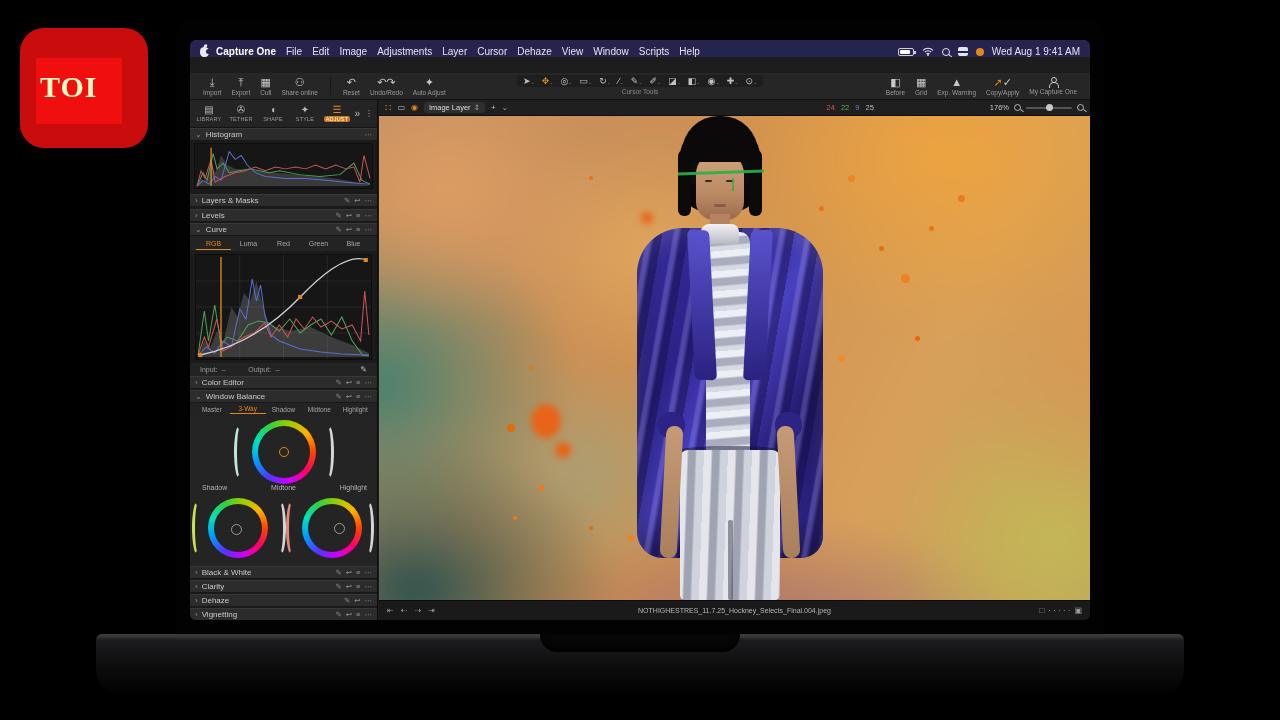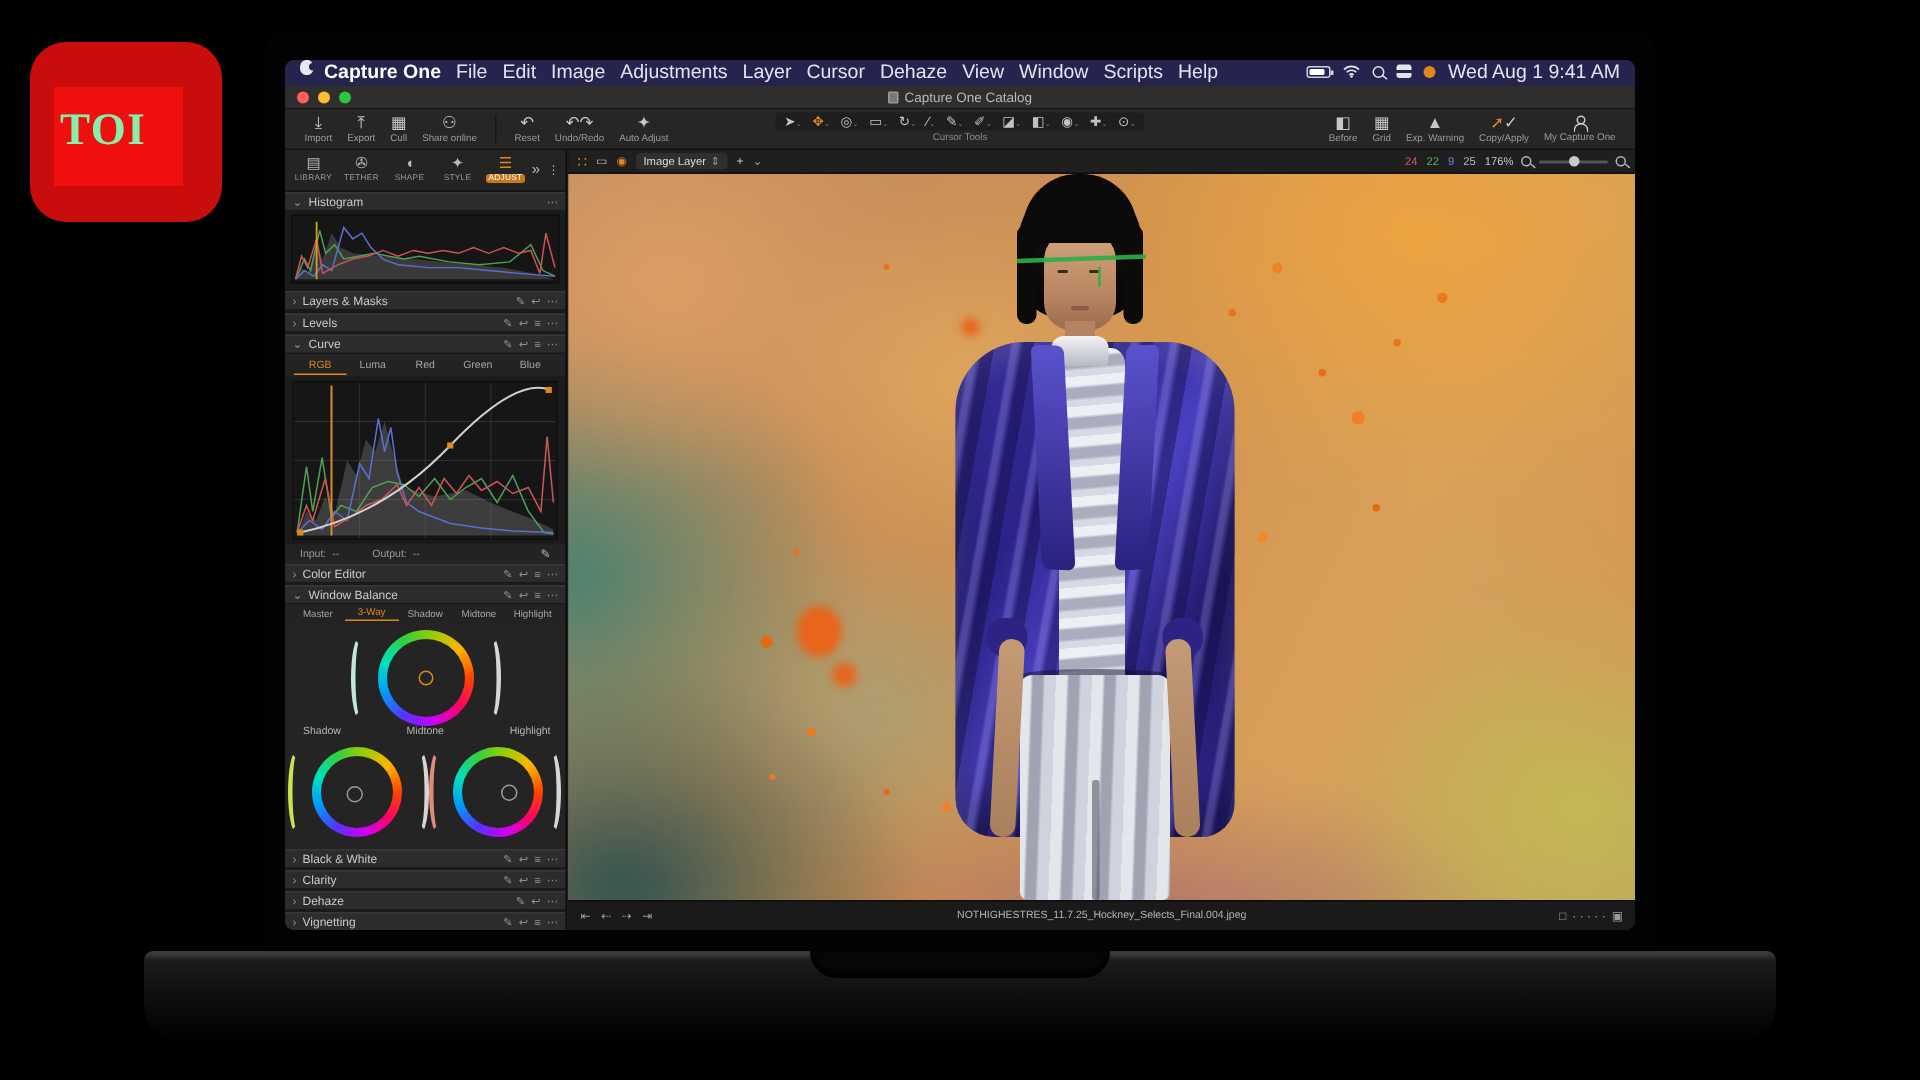--- a/index.html
+++ b/index.html
@@ -4,39 +4,39 @@
 <style>
   * { margin:0; padding:0; box-sizing:border-box; }
   html,body { width:1280px; height:720px; background:#000; overflow:hidden;
               font-family:"Liberation Sans", sans-serif; }
   .abs { position:absolute; }
 
   
   .badge { left:20px; top:28px; width:128px; height:120px; background:#c90d0d;
            border-radius:24px; overflow:hidden; }
   .badge-inner { position:absolute; left:16px; top:30px; width:86px; height:66px; background:#ef0f0f; }
-  .badge-small { position:absolute; left:20px; top:42px; color:#86efac; font-family:"Liberation Serif",serif;
+  .badge-small { position:absolute; left:20px; top:42px; color:#fef9c3; font-family:"Liberation Serif",serif;
                  font-weight:bold; font-size:30px; letter-spacing:1px; }
   .badge-large { position:absolute; left:66px; top:18px; color:#fff; font-family:"Liberation Serif",serif;
                  font-size:64px; letter-spacing:2px; }
 
   
   .screen { left:176px; top:20px; width:928px; height:616px; background:#020202;
             border-radius:16px 16px 4px 4px; }
   .display { position:absolute; left:14px; top:20px; width:900px; height:580px;
              background:#1d1d1d; border-radius:6px; overflow:hidden; }
   .base { left:96px; top:634px; width:1088px; height:62px;
           background:linear-gradient(#3a3a3c 0 2px, #1c1c1e 10%, #0c0c0d 55%, #000 100%);
           border-radius:6px 6px 26px 26px; }
   .scoop { position:absolute; left:444px; top:0; width:200px; height:18px; background:#060607;
            border-radius:0 0 90px 90px; box-shadow:inset 0 -3px 5px #000; }
 
   
   .menubar { position:absolute; left:0; top:0; width:100%; height:17px; background:#24244e;
-             display:flex; align-items:flex-start; font-size:13px; color:#e3e3ee; padding:0 10px; }
+             display:flex; align-items:flex-end; font-size:10px; color:#e3e3ee; padding:0 10px; }
   .menubar .app { font-weight:bold; margin:0 5px 0 7px; color:#fff; }
   .menubar .m { margin:0 5px; }
   .mb-right { margin-left:auto; display:flex; align-items:center; gap:8px; }
   .apple { position:relative; width:9px; height:10px; background:#e8e8f2; border-radius:46% 46% 44% 44%; }
   .apple::after { content:""; position:absolute; right:-2px; top:2px; width:5px; height:5px;
                   border-radius:50%; background:#24244e; }
   .apple::before { content:""; position:absolute; left:4px; top:-3px; width:3px; height:4px;
                    background:#e8e8f2; border-radius:60% 40% 60% 40%; transform:rotate(30deg); }
   .batt { position:relative; width:16px; height:8px; border:1px solid #cfd0dd; border-radius:2px; }
   .batt::after { content:""; position:absolute; right:-3px; top:2px; width:2px; height:3px; background:#cfd0dd; }
@@ -121,21 +121,21 @@
 
   
   .viewer { position:absolute; left:189px; top:60px; width:711px; height:520px; background:#141414; }
   .vtop { position:absolute; left:0; top:0; width:100%; height:16px; background:#1f1f1f;
           border-bottom:1px solid #0e0e0e; display:flex; align-items:center; padding:0 6px; gap:6px;
           font-size:8px; color:#c5c5c5; }
   .vtop .og { color:#e0871f; }
   .layerpill { display:flex; align-items:center; gap:3px; background:#2f2f2f; border-radius:3px;
                padding:1px 5px; font-size:7.5px; color:#ddd; }
   .readout { margin-left:auto; display:flex; gap:6px; font-size:7.5px; }
-  .zoomctl { display:flex; align-items:center; gap:5px; font-size:7.5px; color:#c5c5c5; }
+  .zoomctl { display:flex; align-items:center; gap:5px; margin-left:110px; font-size:7.5px; color:#c5c5c5; }
   .zslider { position:relative; width:46px; height:2px; background:#555; border-radius:1px; }
   .zslider::after { content:""; position:absolute; left:20px; top:-2.5px; width:7px; height:7px;
                     border-radius:50%; background:#c9c9c9; }
   .magg { position:relative; width:7px; height:7px; border:1.2px solid #b5b5b5; border-radius:50%; }
   .magg::after { content:""; position:absolute; left:4.6px; top:5.4px; width:3.6px; height:1.2px;
                  background:#b5b5b5; transform:rotate(40deg); }
 
   .vimg { position:absolute; left:0; top:16px; width:711px; height:484px; overflow:hidden; background:#c3916b; }
   .vbg { position:absolute; left:-24px; top:-24px; right:-24px; bottom:-24px; filter:blur(13px);
     background:
@@ -223,26 +223,20 @@
           <path d="M1 3.4 A7 7 0 0 1 11 3.4 M2.8 5.2 A4.4 4.4 0 0 1 9.2 5.2 M4.6 7 A2 2 0 0 1 7.4 7" stroke="#e3e3ee" stroke-width="1.1" fill="none"></path>
           <circle cx="6" cy="8" r=".9" fill="#e3e3ee"></circle>
         </svg>
         <span class="mag"></span>
         <span class="cc"></span>
         <span class="odot"></span>
         <span>Wed Aug 1  9:41 AM</span>
       </span>
     </div>
 
-    <div class="titlebar">
-      <span class="tl" style="background:#ff5f57"></span>
-      <span class="tl" style="background:#febc2e"></span>
-      <span class="tl" style="background:#28c840"></span>
-      <span class="title-c"><span class="doc"></span><span>Capture One Catalog</span></span>
-    </div>
 
     <div class="toolbar">
       <span class="toolbtn">
         <span class="g">⤓</span>
         <span>Import</span>
         </span>
       <span class="toolbtn">
         <span class="g">⤒</span>
         <span>Export</span>
         </span>

